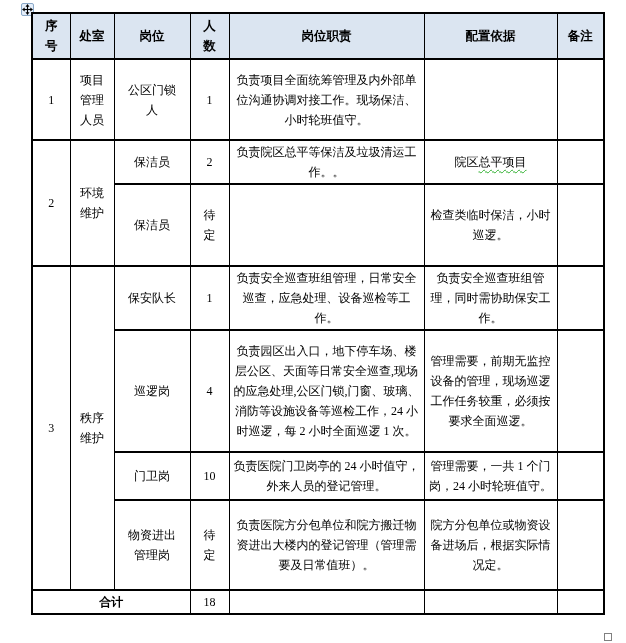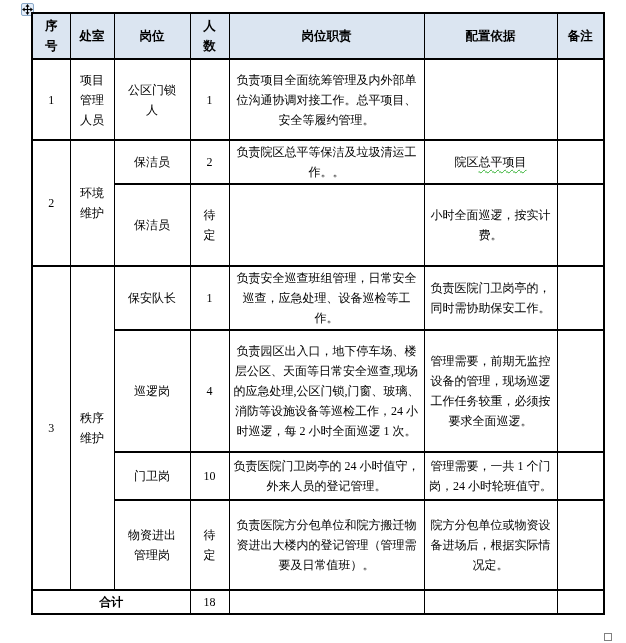--- a/index.html
+++ b/index.html
@@ -107,53 +107,53 @@
     </tr>
 
     <tr class="h-r1">
       <td>1</td>
       <td>项目
 管理
 人员</td>
       <td>公区门锁
 人</td>
       <td>1</td>
-      <td>负责项目全面统筹管理及内外部单位沟通协调对接工作。总平项目、安全等履约管理。</td>
+      <td>负责项目全面统筹管理及内外部单位沟通协调对接工作。现场保洁、小时轮班值守。</td>
       <td></td>
       <td></td>
     </tr>
 
     <tr class="h-r2a">
       <td rowspan="2">2</td>
       <td rowspan="2">环境
 维护</td>
       <td>保洁员</td>
       <td>2</td>
       <td>负责院区总平等保洁及垃圾清运工作。。</td>
       <td><span>院区</span><span class="squiggle">总平项目</span></td>
       <td></td>
     </tr>
 
     <tr class="h-r2b">
       <td>保洁员</td>
       <td>待
 定</td>
       <td></td>
-      <td>小时全面巡逻，按实计费。</td>
+      <td>检查类临时保洁，小时巡逻。</td>
       <td></td>
     </tr>
 
     <tr class="h-r3a">
       <td rowspan="4">3</td>
       <td rowspan="4">秩序
 维护</td>
       <td>保安队长</td>
       <td>1</td>
       <td>负责安全巡查班组管理，日常安全巡查，应急处理、设备巡检等工作。</td>
-      <td>负责医院门卫岗亭的，同时需协助保安工作。</td>
+      <td>负责安全巡查班组管理，同时需协助保安工作。</td>
       <td></td>
     </tr>
 
     <tr class="h-r3b">
       <td>巡逻岗</td>
       <td>4</td>
       <td>负责园区出入口，地下停车场、楼层公区、天面等日常安全巡查,现场的应急处理,公区门锁,门窗、玻璃、消防等设施设备等巡检工作，24 小时巡逻，每 2 小时全面巡逻 1 次。</td>
       <td>管理需要，前期无监控设备的管理，现场巡逻工作任务较重，必须按要求全面巡逻。</td>
       <td></td>
     </tr>

